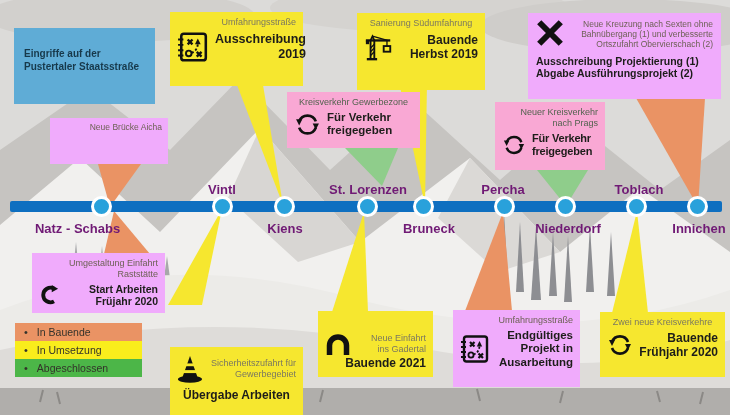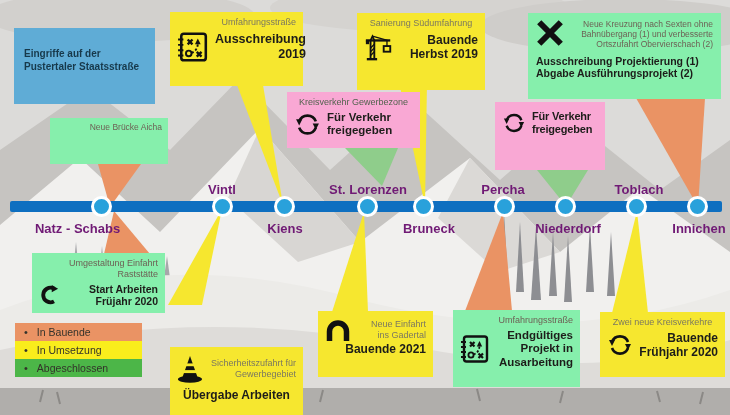--- a/index.html
+++ b/index.html
@@ -13,21 +13,21 @@
      padding:19px 10px;box-sizing:border-box;z-index:4;}
 
   .timeline-bar{position:absolute;left:10px;top:201px;width:712px;height:11px;
      background:#0E6FC0;border-radius:2px;z-index:2;}
   .node{position:absolute;top:196px;width:15px;height:15px;border-radius:50%;
      background:#29A1DB;border:3px solid #ffffff;z-index:3;}
   .town{position:absolute;z-index:5;font-weight:bold;font-size:13px;color:#701a75;
      text-align:center;line-height:15px;}
 
   .callout{position:absolute;box-sizing:border-box;padding:5px 7px;z-index:4;}
-  .c-orange{background:#86efac;}
+  .c-orange{background:#f0abfc;}
   .c-yellow{background:#F6E72F;}
   .c-green{background:#f9a8d4;}
   .small{font-size:9px;color:#6D6155;text-align:right;line-height:1.2;}
   .c-yellow .small{color:#7B7860;}
   .c-green .small{color:#52624E;}
   .small-center{text-align:center;}
   .row{display:flex;align-items:center;gap:6px;margin-top:3px;}
   .bold{font-weight:bold;color:#1D1D1A;text-align:right;flex:1;
         white-space:pre-line;line-height:1.18;}
   .bold-left{text-align:left;}
@@ -205,20 +205,21 @@
           <path d="M3 3L23 23M23 3L3 23"></path>
         </svg>
       </span>
       <div class="small" style="flex:1">Neue Kreuzung nach Sexten ohne Bahnübergang (1) und verbesserte Ortszufahrt Obervierschach (2)</div>
     </div>
     <div class="bold">Ausschreibung Projektierung (1)
 Abgabe Ausführungsprojekt (2)</div>
   </div>
 
   <div class="callout c-green cl-prags">
+    <div class="small">Neuer Kreisverkehr nach Prags</div>
     <div class="row">
       <span class="icon">
         <svg width="24" height="24" viewBox="0 0 26 26" fill="none" stroke="#111" stroke-width="2.6">
           <path d="M21 10 A8.5 8.5 0 0 0 5 10"></path>
           <path d="M5 16 A8.5 8.5 0 0 0 21 16"></path>
           <path d="M2 8 h6 l-3 6z" fill="#111" stroke="none"></path>
           <path d="M18 18 h6 l-3 -6z" fill="#111" stroke="none" transform="rotate(180 21 15)"></path>
         </svg>
       </span>
       <div class="bold bold-left">Für Verkehr freigegeben</div>
@@ -247,21 +248,21 @@
           <rect x="6" y="16.2" width="16" height="3.2" fill="#F6E72F"></rect>
           <ellipse cx="14" cy="26" rx="13" ry="3.8" fill="#111"></ellipse>
         </svg>
       </span>
       <div class="small" style="flex:1">Sicherheitszufahrt für Gewerbegebiet</div>
     </div>
     <div class="bold bold-center">Übergabe Arbeiten</div>
   </div>
 
   <div class="callout c-yellow cl-gadertal">
-    <div class="row" style="margin-top:2px;">
+    <div class="row" style="margin-top:16px;">
       <span class="icon">
         <svg width="26" height="24" viewBox="0 0 26 24" fill="none" stroke="#111" stroke-width="5.5">
           <path d="M4.5 23 V13.5 A8.5 8.5 0 0 1 21.5 13.5 V23"></path>
         </svg>
       </span>
       <div class="small" style="flex:1">Neue Einfahrt ins Gadertal</div>
     </div>
     <div class="bold">Bauende 2021</div>
   </div>
 

